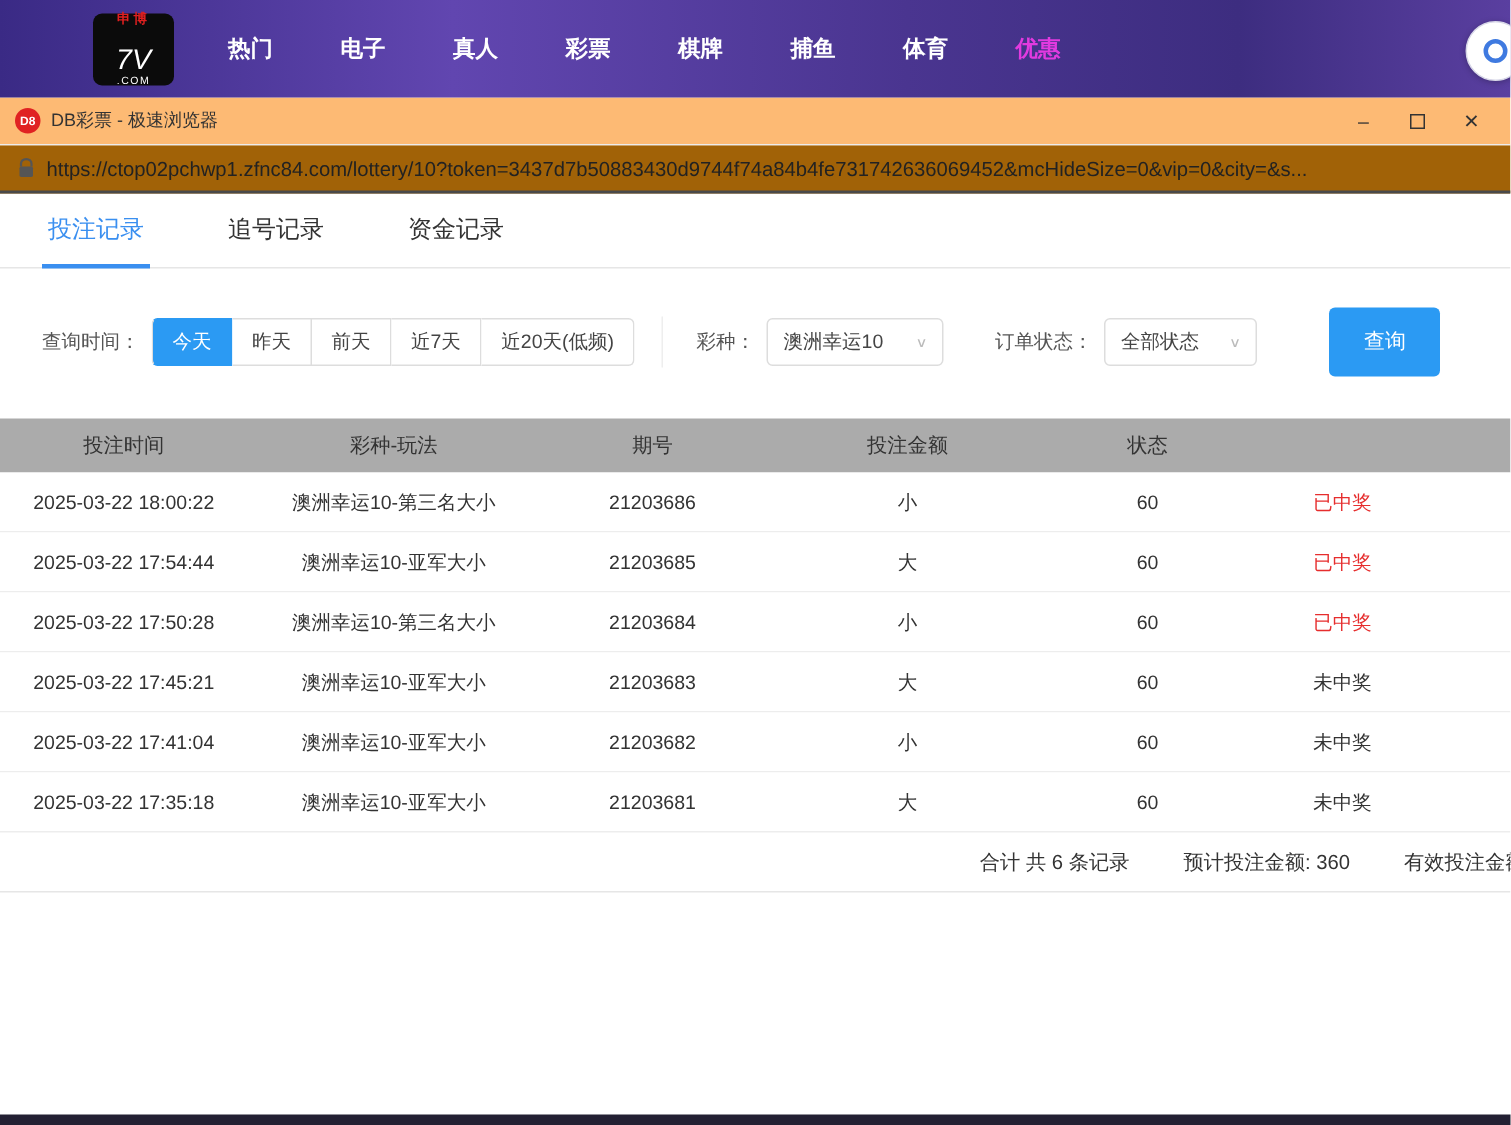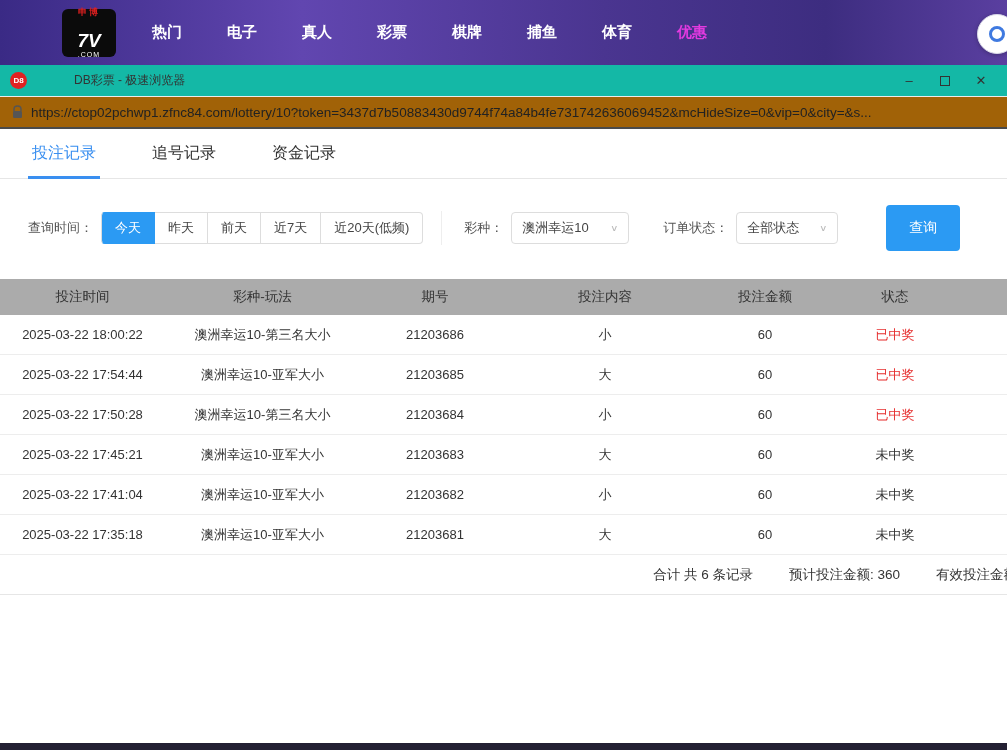--- a/index.html
+++ b/index.html
@@ -5,32 +5,32 @@
   * { box-sizing: border-box; margin: 0; padding: 0; }
   html,body { width:1007px; height:750px; overflow:hidden; font-family:"Liberation Sans",sans-serif; background:#fff; }
 
   
   .top-nav { position:relative; height:65px;
     background:linear-gradient(90deg,#3a2a85 0%,#6146b0 30%,#4a3590 60%,#3d2d80 82%,#5a3fa0 100%);
     display:flex; align-items:center; }
   .logo { margin-left:62px; width:54px; height:48px; background:#0b0b0b; border-radius:6px;
     display:flex; flex-direction:column; align-items:center; justify-content:center; line-height:1; }
   .logo .l1 { color:#e02020; font-size:9px; font-weight:bold; letter-spacing:2px; }
-  .logo .l2 { color:#fff; font-size:19px; font-weight:bold; font-style:italic; margin-top:14px; }
+  .logo .l2 { color:#fff; font-size:19px; font-weight:normal; font-style:italic; margin-top:14px; }
   .logo .l3 { color:#fff; font-size:7px; margin-top:1px; letter-spacing:1px; }
   .nav-items { display:flex; align-items:center; margin-left:36px; }
   .nav-item { color:#ffffff; font-size:15px; font-weight:bold; margin-right:45px; cursor:pointer; }
   .nav-item.hl { color:#e23ae0; }
   .float-widget { position:absolute; top:14px; right:-10px; width:40px; height:40px; border-radius:50%;
     background:#fff; border:1px solid #d8d8e8; box-shadow:0 1px 4px rgba(0,0,0,.25);
     display:flex; align-items:center; justify-content:center; }
   .float-widget .dot { width:16px; height:16px; border-radius:50%; border:3px solid #3f7ae0; }
 
   
-  .titlebar { height:32px; background:#14b8a6; display:flex; align-items:center; padding:0 8px; border-bottom:1px solid #ececec;gap:40px; }
+  .titlebar { height:32px; background:#fdba74; display:flex; align-items:center; padding:0 8px; border-bottom:1px solid #ececec; }
   .app-badge { width:17px; height:17px; border-radius:50%; background:#e02222; color:#fff; font-size:8px; font-weight:bold;
     display:flex; align-items:center; justify-content:center; margin:0 7px 0 2px; }
   .win-title { font-size:12px; color:#333; flex:1; }
   .win-controls { display:flex; }
   .win-btn { width:36px; height:26px; display:flex; align-items:center; justify-content:center;
     font-size:13px; color:#333; cursor:pointer; }
   .max-box { width:10px; height:10px; border:1px solid #333; display:inline-block; }
 
   .urlbar { height:32px; background:#a16207; display:flex; align-items:center; padding:0 12px; border-bottom:2px solid #4a4a4a; }
   .lock-icon { margin-right:8px; display:flex; }
@@ -149,21 +149,20 @@
     <span class="chev">∨</span>
   </div>
   <button class="query-btn">查询</button>
 </div>
 
 <div class="table">
   <div class="thead">
     <span class="hcell">投注时间</span>
     <span class="hcell">彩种-玩法</span>
     <span class="hcell">期号</span>
-    <span class="hcell">投注内容</span>
     <span class="hcell">投注金额</span>
     <span class="hcell">状态</span>
   </div>
   <div>
       <div class="trow">
         <span class="cell">2025-03-22 18:00:22</span>
         <span class="cell">澳洲幸运10-第三名大小</span>
         <span class="cell">21203686</span>
         <span class="cell">小</span>
         <span class="cell">60</span>

